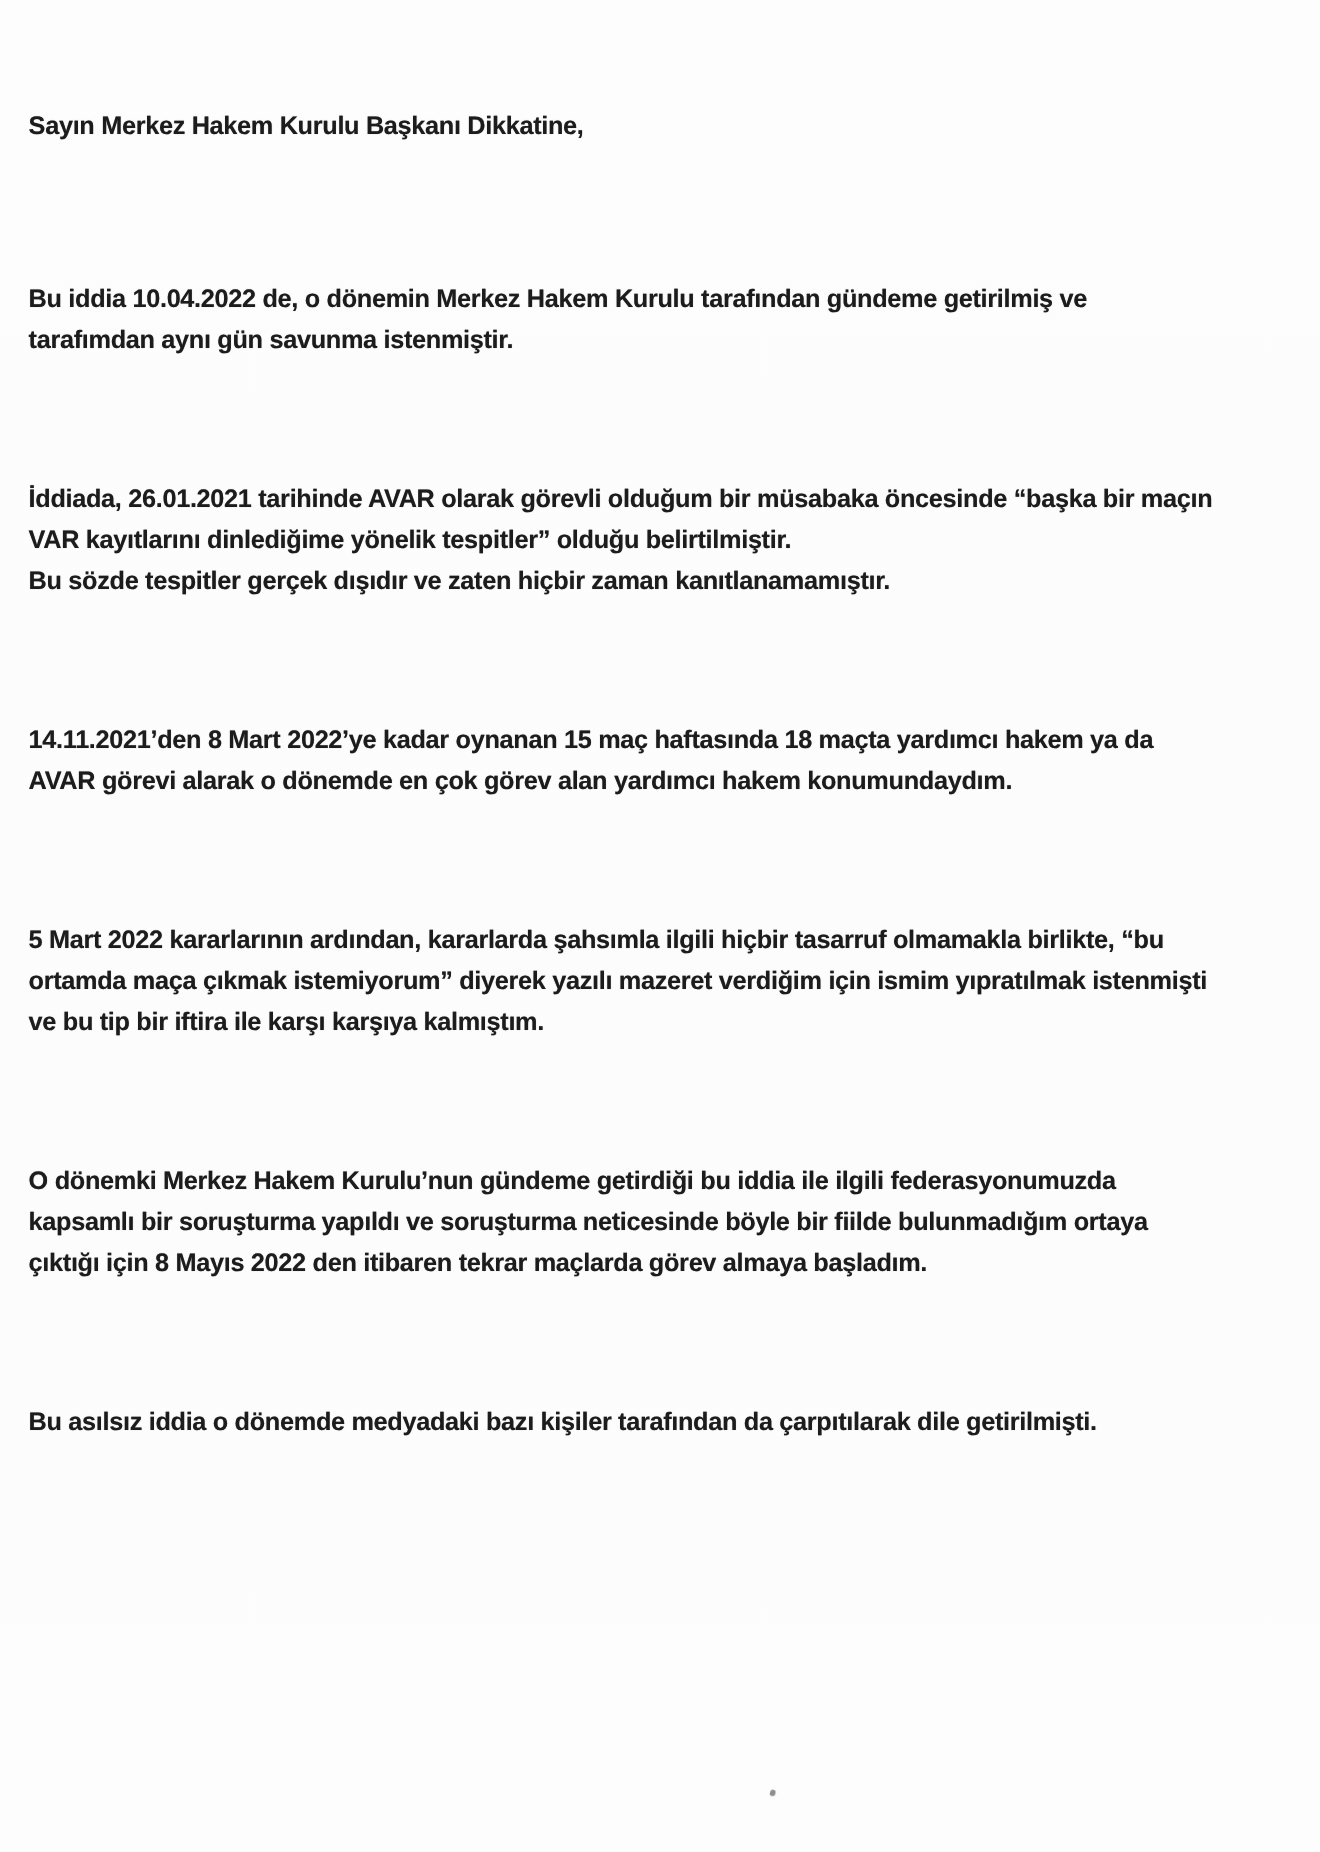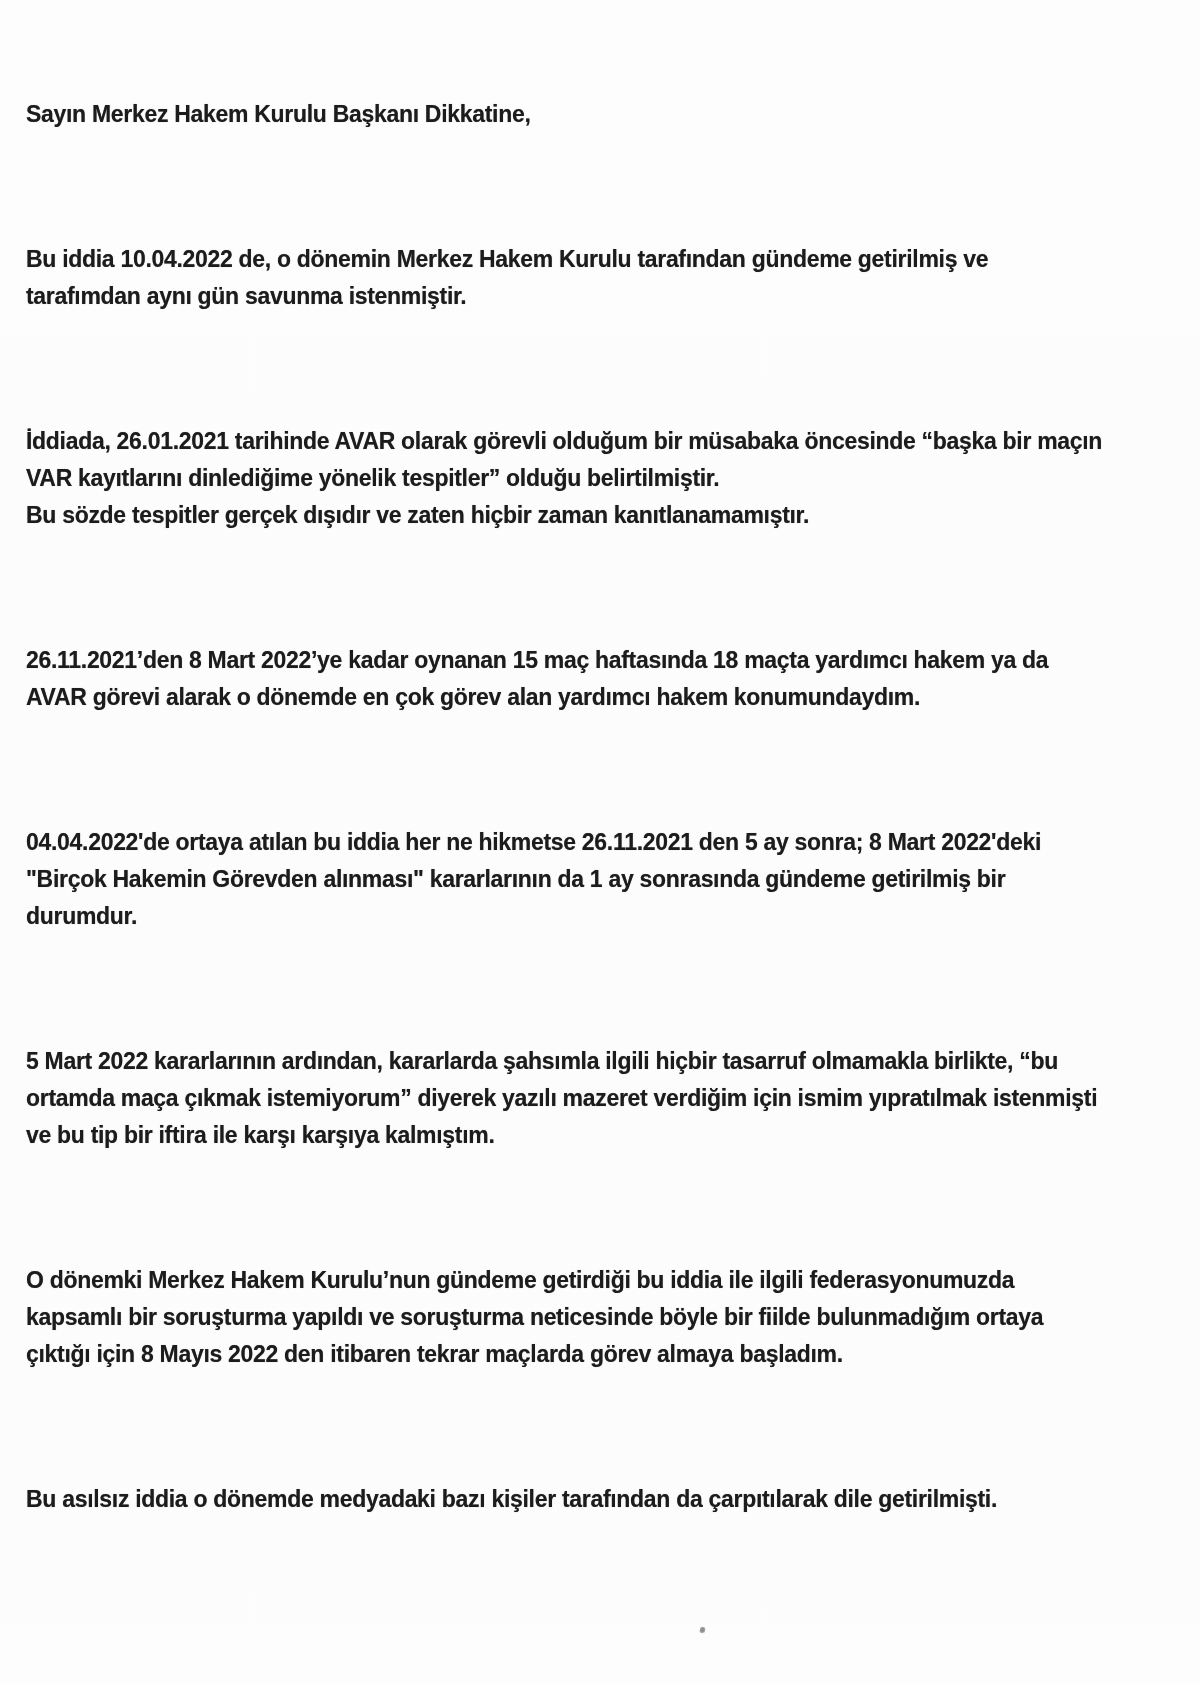--- a/index.html
+++ b/index.html
@@ -27,21 +27,21 @@
     color: #1c1c1c;
     white-space: pre;
     overflow: hidden;
     text-shadow: 0 0 0.7px rgba(20,20,20,0.55);
     filter: blur(0.28px);
   }
   .page p {
     margin: 0 0 34px 0;
   }
   .page p.salutation {
-    margin-bottom: 34px;
+    margin-bottom: 46px;
   }
   .stray-mark {
     position: absolute;
     left: 700px;
     top: 1627px;
     width: 5px;
     height: 6px;
     background: #6a6a6a;
     border-radius: 50% 50% 60% 40%;
     transform: rotate(14deg);
@@ -52,25 +52,22 @@
 </head>
 <body>
 
 <div class="page">
   <p class="salutation">Sayın Merkez Hakem Kurulu Başkanı Dikkatine,</p>
   <p>Bu iddia 10.04.2022 de, o dönemin Merkez Hakem Kurulu tarafından gündeme getirilmiş ve
 tarafımdan aynı gün savunma istenmiştir.</p>
   <p>İddiada, 26.01.2021 tarihinde AVAR olarak görevli olduğum bir müsabaka öncesinde “başka bir maçın
 VAR kayıtlarını dinlediğime yönelik tespitler” olduğu belirtilmiştir.
 Bu sözde tespitler gerçek dışıdır ve zaten hiçbir zaman kanıtlanamamıştır.</p>
-  <p>26.11.2021’den 8 Mart 2022’ye kadar oynanan 15 maç haftasında 18 maçta yardımcı hakem ya da
+  <p>14.11.2021’den 8 Mart 2022’ye kadar oynanan 15 maç haftasında 18 maçta yardımcı hakem ya da
 AVAR görevi alarak o dönemde en çok görev alan yardımcı hakem konumundaydım.</p>
-  <p>04.04.2022'de ortaya atılan bu iddia her ne hikmetse 26.11.2021 den 5 ay sonra; 8 Mart 2022'deki
-"Birçok Hakemin Görevden alınması" kararlarının da 1 ay sonrasında gündeme getirilmiş bir
-durumdur.</p>
   <p>5 Mart 2022 kararlarının ardından, kararlarda şahsımla ilgili hiçbir tasarruf olmamakla birlikte, “bu
 ortamda maça çıkmak istemiyorum” diyerek yazılı mazeret verdiğim için ismim yıpratılmak istenmişti
 ve bu tip bir iftira ile karşı karşıya kalmıştım.</p>
   <p>O dönemki Merkez Hakem Kurulu’nun gündeme getirdiği bu iddia ile ilgili federasyonumuzda
 kapsamlı bir soruşturma yapıldı ve soruşturma neticesinde böyle bir fiilde bulunmadığım ortaya
 çıktığı için 8 Mayıs 2022 den itibaren tekrar maçlarda görev almaya başladım.</p>
   <p>Bu asılsız iddia o dönemde medyadaki bazı kişiler tarafından da çarpıtılarak dile getirilmişti.</p>
   
   
   

